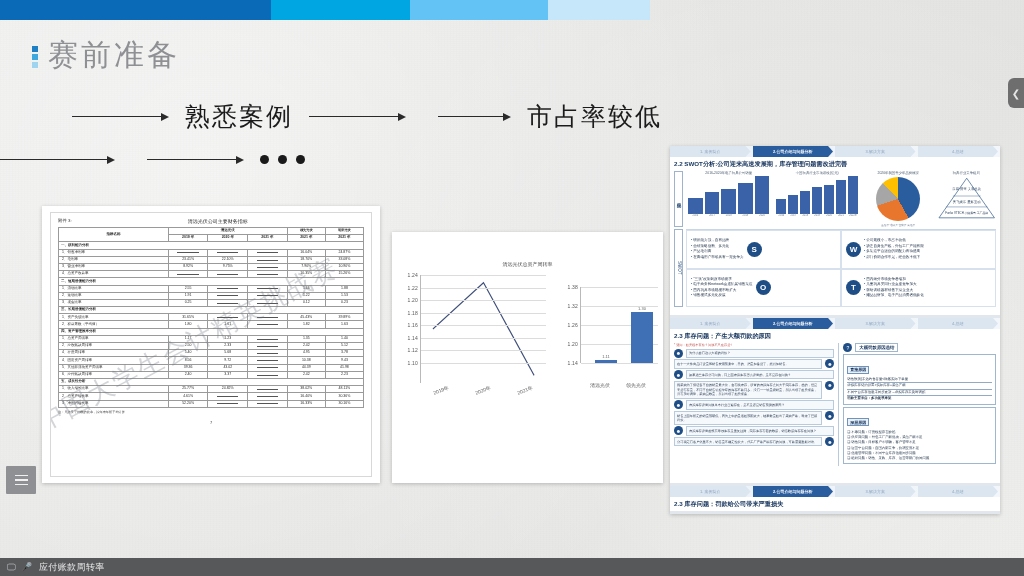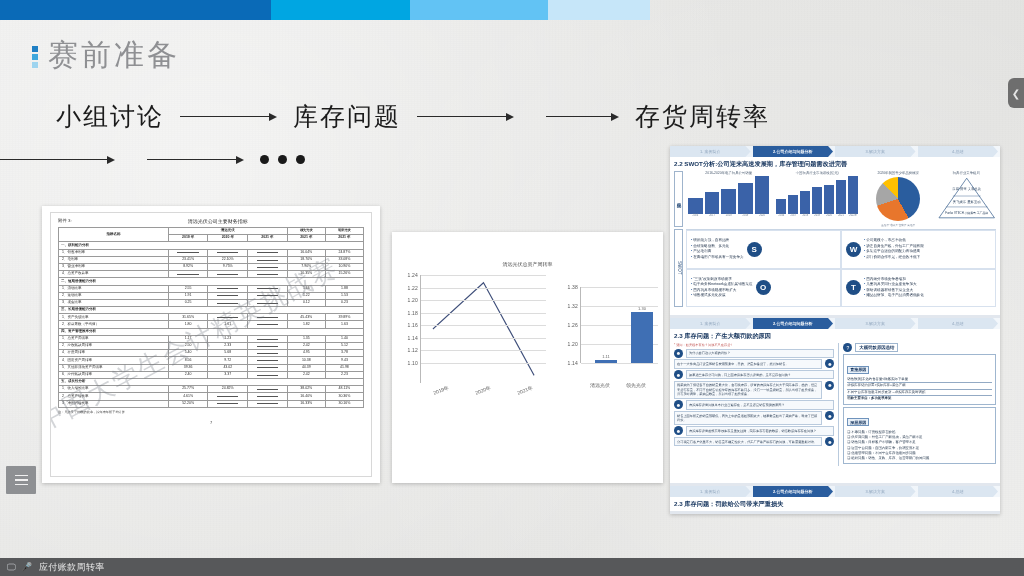--- a/index.html
+++ b/index.html
@@ -190,35 +190,34 @@
   <div id="title-wrap">
     <div id="title-dots">
         <i style="background: rgb(31, 127, 196);"></i>
         <i style="background: rgb(62, 167, 221);"></i>
         <i style="background: rgb(158, 212, 239);"></i>
       </div>
     <div id="page-title">赛前准备</div>
   </div>
 
   <div class="flow-row" id="flow-row-1">
-    <div class="flow-label">小组讨论</div>
     <div class="arrow" style="margin:0 16px;">
       <span class="shaft" style="width:90px"></span>
         <span class="head"></span>
     </div>
-    <div class="flow-label">库存问题</div>
+    <div class="flow-label">熟悉案例</div>
     <div class="arrow" style="margin:0 16px;">
       <span class="shaft" style="width:90px"></span>
         <span class="head"></span>
     </div>
     <div class="arrow" style="margin:0 16px;">
       <span class="shaft" style="width:66px"></span>
         <span class="head"></span>
     </div>
-    <div class="flow-label">存货周转率</div>
+    <div class="flow-label">市占率较低</div>
   </div>
 
   <div class="flow-row" id="flow-row-2">
     <div class="arrow" style="margin-right:16px;">
       <span class="shaft" style="width:118px"></span>
         <span class="head"></span>
     </div>
     <div class="arrow" style="margin:0 16px;">
       <span class="shaft" style="width:90px"></span>
         <span class="head"></span>

